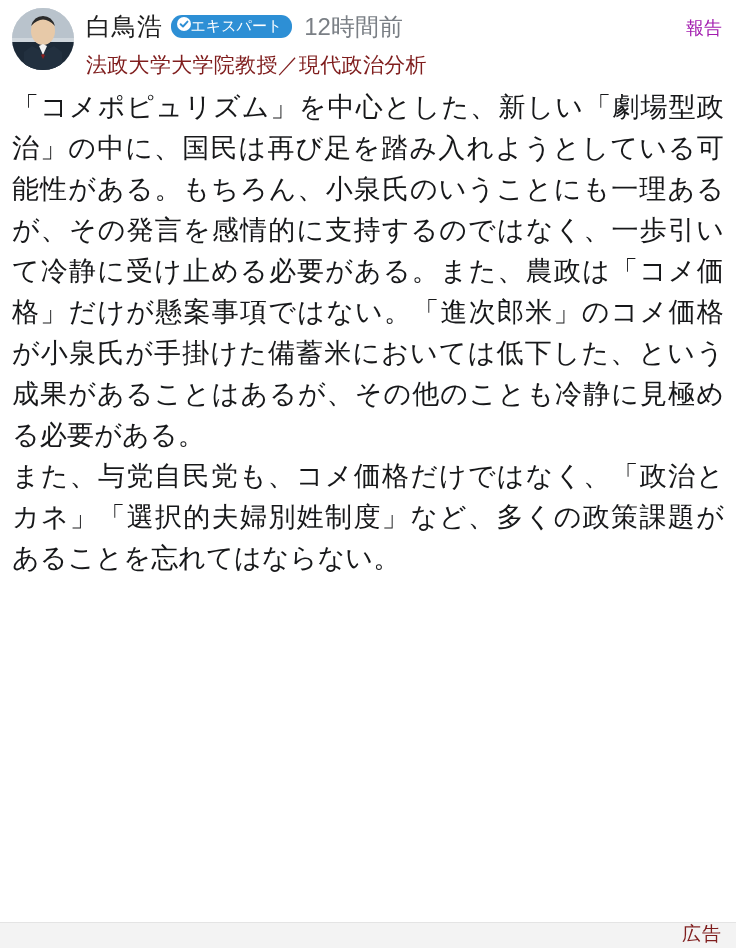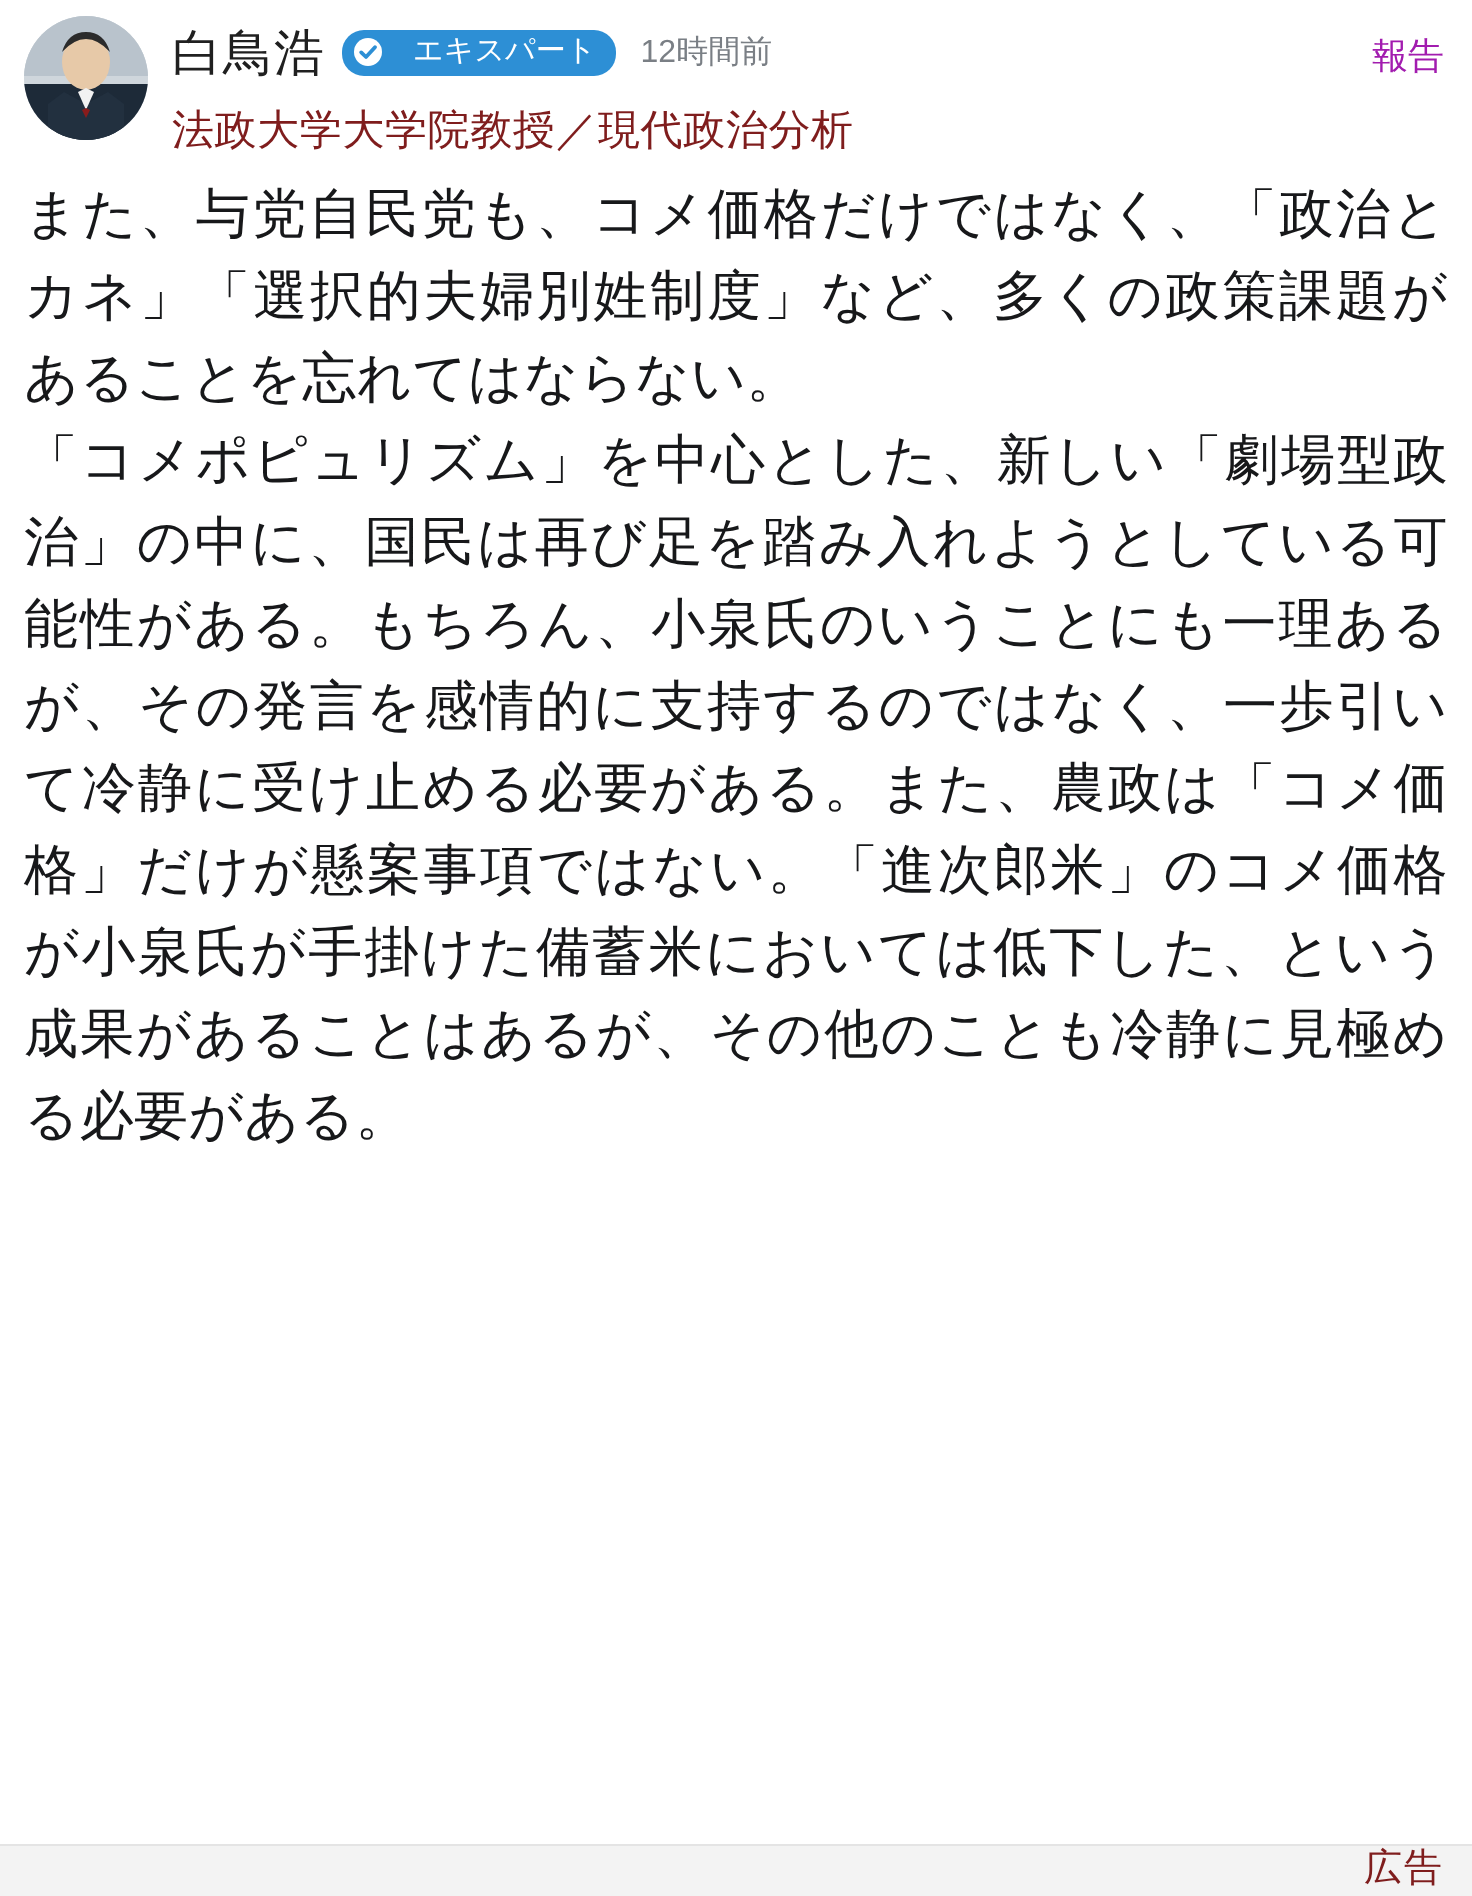--- a/index.html
+++ b/index.html
@@ -50,39 +50,38 @@
     white-space: nowrap;
   }
   .author-name {
     font-size: 25px;
     color: #202020;
     font-weight: 400;
     letter-spacing: 0.5px;
   }
   .expert-badge {
     display: inline-flex;
-    align-items: center;
-    gap: 16px;
+    gap: 0;
     background: #2d8fd5;
     color: #ffffff;
     border-radius: 11px;
     padding: 2px 10px 3px 6px;
     font-size: 15px;
     line-height: 1.2;
     height: 23px;
   }
   .badge-check {
     display: inline-block;
     width: 14px;
     height: 14px;
     flex: 0 0 14px;
   }
   .badge-check svg { display: block; }
   .time-ago {
-    font-size: 16px;
+    font-size: 24px;
     color: #7a7f85;
     margin-left: 4px;
   }
   .report-link {
     margin-left: auto;
     font-size: 18px;
     color: #a21caf;
     white-space: nowrap;
     padding-top: 2px;
   }
@@ -185,22 +184,22 @@
           </span>
           <span class="time-ago">12時間前</span>
         </div>
         <span class="report-link">報告</span>
       </div>
       <div class="author-title">法政大学大学院教授／現代政治分析</div>
     </div>
   </div>
 
   <div class="comment-body">
+    <p class="para">「コメポピュリズム」を中心とした、新しい「劇場型政治」の中に、国民は再び足を踏み入れようとしている可能性がある。もちろん、小泉氏のいうことにも一理あるが、その発言を感情的に支持するのではなく、一歩引いて冷静に受け止める必要がある。また、農政は「コメ価格」だけが懸案事項ではない。「進次郎米」のコメ価格が小泉氏が手掛けた備蓄米においては低下した、という成果があることはあるが、その他のことも冷静に見極める必要がある。</p>
     <p class="para">また、与党自民党も、コメ価格だけではなく、「政治とカネ」「選択的夫婦別姓制度」など、多くの政策課題があることを忘れてはならない。</p>
-    <p class="para">「コメポピュリズム」を中心とした、新しい「劇場型政治」の中に、国民は再び足を踏み入れようとしている可能性がある。もちろん、小泉氏のいうことにも一理あるが、その発言を感情的に支持するのではなく、一歩引いて冷静に受け止める必要がある。また、農政は「コメ価格」だけが懸案事項ではない。「進次郎米」のコメ価格が小泉氏が手掛けた備蓄米においては低下した、という成果があることはあるが、その他のことも冷静に見極める必要がある。</p>
   </div>
 
   <div class="ad-strip">
     <span class="ad-label">広告</span>
   </div>
 
   <div class="scroll-hint"></div>
 </div>
 
 </body></html>

